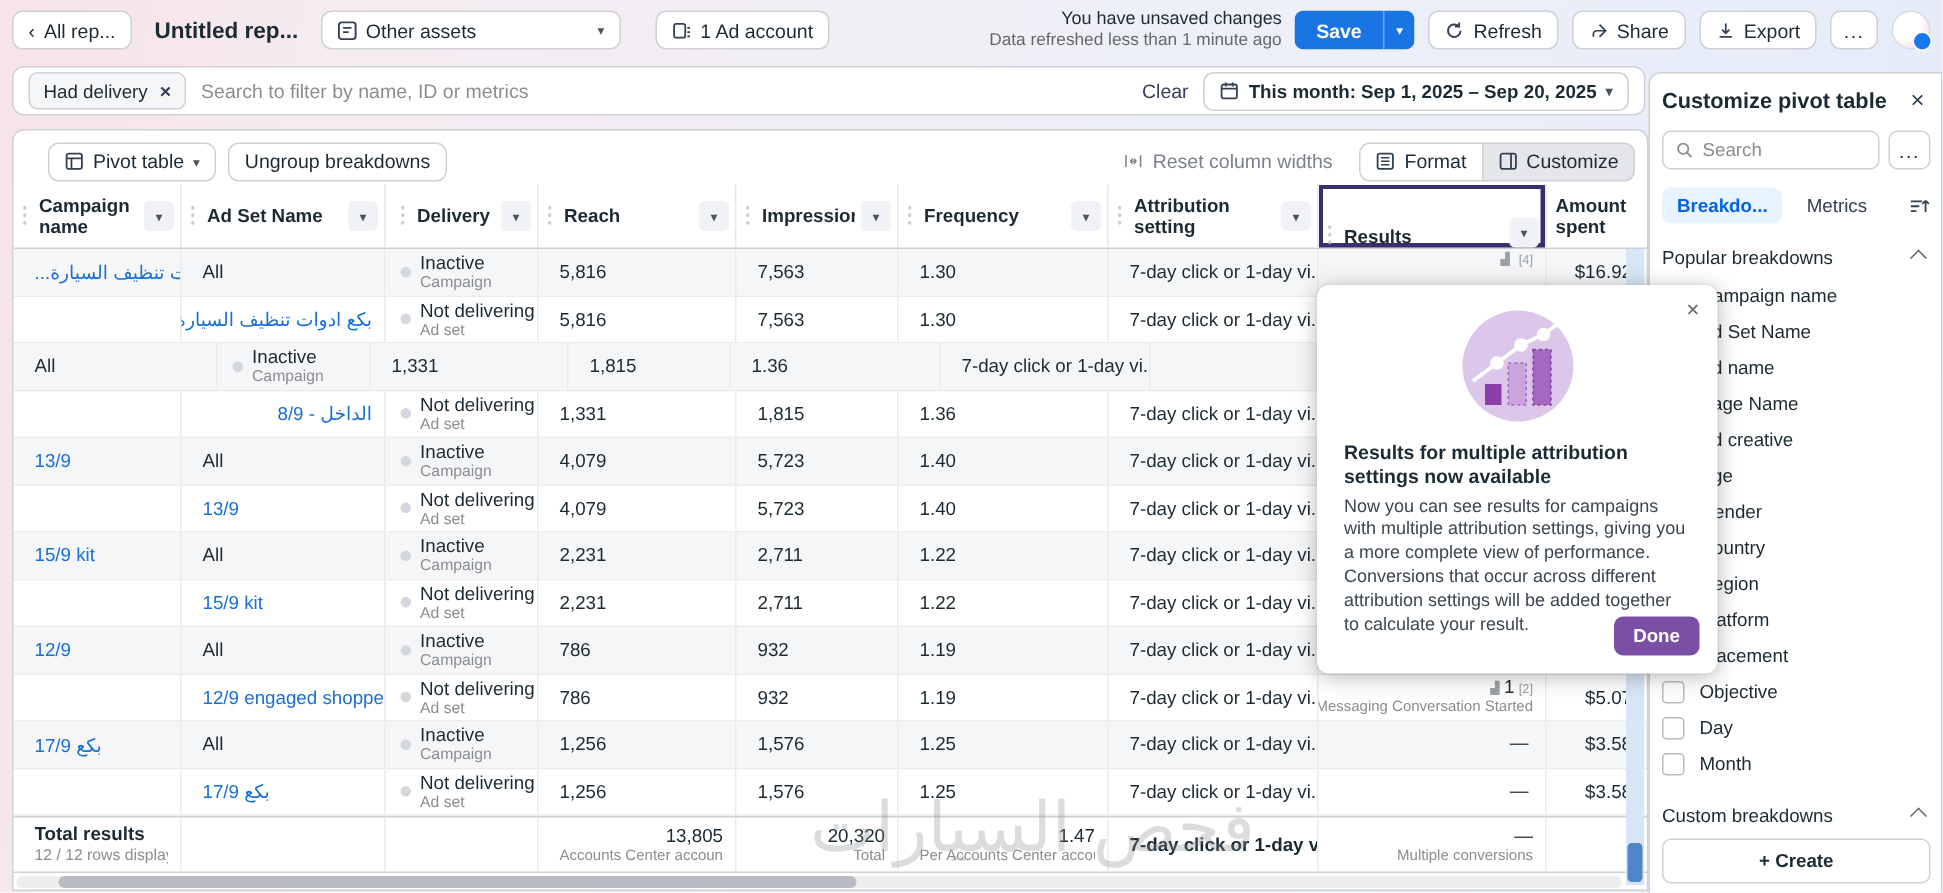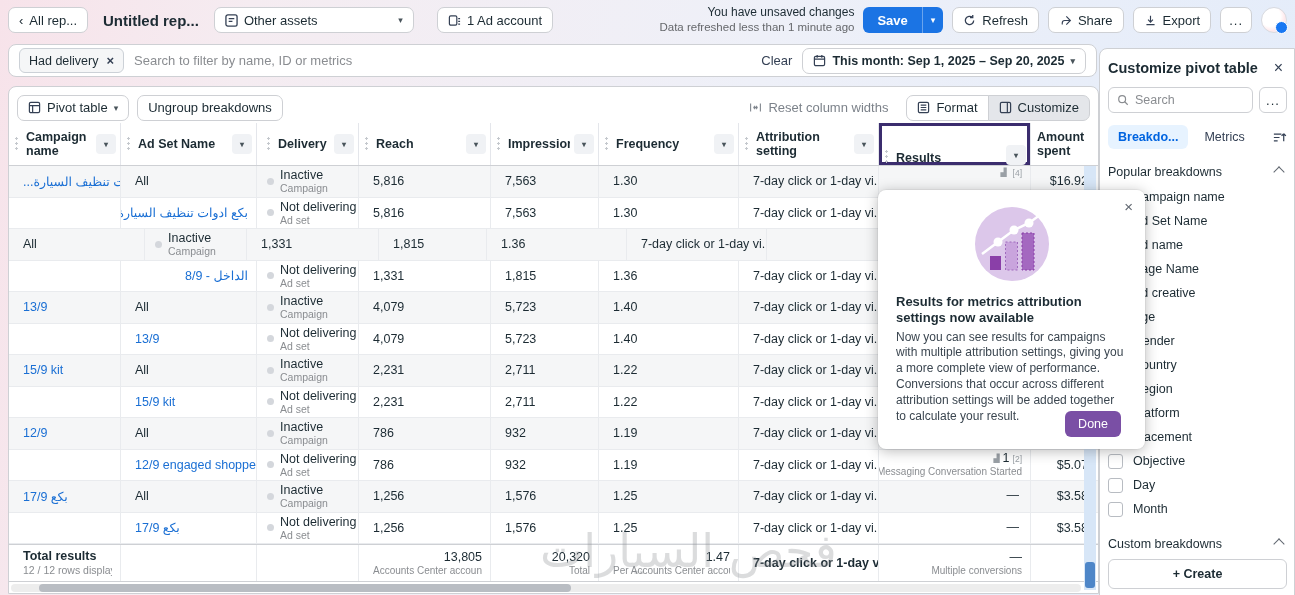--- a/index.html
+++ b/index.html
@@ -28,21 +28,21 @@
   
   .filterbar{left:8px;top:44px;width:1089px;height:33px;background:#fff;border:1px solid #ced0d4;border-radius:8px;
              display:flex;align-items:center;padding:0 10px;box-sizing:border-box;gap:10px;}
   .chip{display:inline-flex;align-items:center;gap:8px;background:#f5f6f7;border:1px solid #ccd1d7;border-radius:6px;height:23px;padding:0 9px;font-size:12.5px;cursor:pointer;}
   .chip .x{font-size:13px;color:#344054;font-weight:bold;}
   .search-ph{color:#8a8d91;font-size:13px;flex:1;}
   .clear-lnk{font-size:13px;color:#344054;cursor:pointer;}
   .date-btn{font-weight:bold;font-size:12.5px;}
   
   .main{left:8px;top:86px;width:1089px;height:506px;background:#fff;border:1px solid #ced0d4;border-radius:8px 8px 0 0;overflow:hidden;}
-  .toolbar{position:absolute;top:0;left:0;right:0;height:36px;display:flex;align-items:center;gap:8px;padding:5px 8px 0 8px;box-sizing:border-box;}
+  .toolbar{position:absolute;top:0;left:0;right:0;height:36px;display:flex;align-items:center;gap:8px;padding:5px 8px 0 23px;box-sizing:border-box;}
   .toolbar .spacer{flex:1;}
   .tool-muted{color:#7c828a;}
   .tool-active{background:#e4e6ea;}
   .tool-group{display:inline-flex;}
   .tool-group .btn:first-child{border-radius:7px 0 0 7px;}
   .tool-group .btn:last-child{border-radius:0 7px 7px 0;margin-left:-1px;}
   
   .thead{position:absolute;top:36px;left:0;height:43px;width:1100px;display:flex;border-bottom:1px solid #ced0d4;box-sizing:border-box;background:#fff;}
   .th{display:flex;align-items:center;gap:4px;font-size:12.5px;font-weight:bold;padding:0 4px 0 6px;box-sizing:border-box;border-right:1px solid #e4e6eb;position:relative;cursor:pointer;}
   .th .grip{width:3px;height:16px;flex:none;background-image:radial-gradient(circle,#c4c8cd 1px,transparent 1.3px);background-size:3px 5px;margin-right:4px;}
@@ -101,21 +101,21 @@
   .cbox{width:15px;height:15px;border:1.5px solid #b8bcc2;border-radius:3px;background:#fff;flex:none;box-sizing:border-box;}
   .sb-item .ilbl{font-size:12.5px;color:#1c2b33;white-space:nowrap;}
   .create-btn{margin-top:8px;height:28px;border:1px solid #ced0d4;border-radius:6px;display:flex;align-items:center;justify-content:center;font-size:12.5px;font-weight:bold;cursor:pointer;}
   
   .popover{left:878px;top:190px;width:267px;height:259px;background:#fff;border-radius:8px;z-index:100;
            box-shadow:0 2px 14px rgba(0,0,0,.28),0 0 0 1px rgba(0,0,0,.04);box-sizing:border-box;padding:14px 18px 12px 18px;}
   .pop-x{position:absolute;top:8px;right:12px;font-size:15px;color:#606770;cursor:pointer;}
   .pop-icon{display:flex;justify-content:center;margin-top:2px;}
   .pop-title{font-size:13px;font-weight:bold;margin-top:12px;line-height:1.25;}
   .pop-body{font-size:12px;color:#3b4650;line-height:1.32;margin-top:3px;}
-  .pop-done{position:absolute;right:24px;bottom:12px;background:#7a4fa5;color:#fff;font-size:12.5px;font-weight:normal;border-radius:6px;padding:6px 13px;cursor:pointer;}
+  .pop-done{position:absolute;right:12px;bottom:12px;background:#7a4fa5;color:#fff;font-size:12.5px;font-weight:bold;border-radius:6px;padding:6px 13px;cursor:pointer;}
   
   .watermark{left:540px;top:524px;font-size:46px;color:#8a8d91;opacity:.30;z-index:40;pointer-events:none;font-family:"DejaVu Sans",sans-serif;white-space:nowrap;}
 </style>
 </head>
 <body>
 
 <div class="topbar">
   <button class="btn">
     <span>‹</span>
     <span>All rep...</span>
@@ -723,18 +723,18 @@
       <circle cx="38" cy="38" r="37" fill="#dcc7ea"></circle>
       <rect x="16" y="50" width="11" height="14" fill="#8a3fa8"></rect>
       <rect x="31.5" y="36" width="12" height="28" fill="#c9a4dd" stroke="#a06bbd" stroke-width="1" stroke-dasharray="2 2"></rect>
       <rect x="48" y="27" width="12" height="37" fill="#a468c0" stroke="#8a3fa8" stroke-width="1" stroke-dasharray="2 2"></rect>
       <polyline points="8,48 24,36 40,24 55,17 70,6" fill="none" stroke="#fff" stroke-width="2.5"></polyline>
       <circle cx="24" cy="36" r="4.5" fill="#fff"></circle>
       <circle cx="40" cy="24" r="4.5" fill="#fff"></circle>
       <circle cx="55" cy="17" r="4.5" fill="#fff"></circle>
     </svg>
   </div>
-  <div class="pop-title">Results for metrics attribution settings now available</div>
+  <div class="pop-title">Results for multiple attribution settings now available</div>
   <div class="pop-body">Now you can see results for campaigns with multiple attribution settings, giving you a more complete view of performance. Conversions that occur across different attribution settings will be added together to calculate your result.</div>
   <span class="pop-done">Done</span>
 </div>
 
 <div class="watermark abs">فحص السيارات</div>
 
 </body></html>

